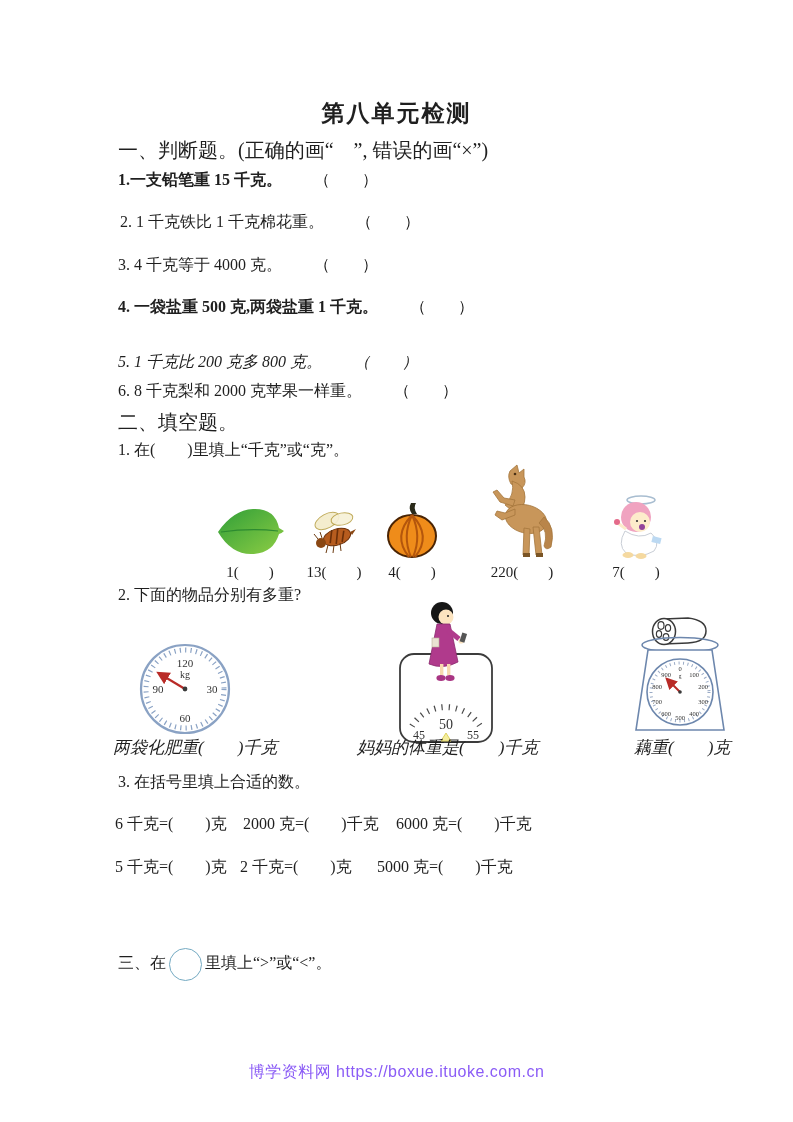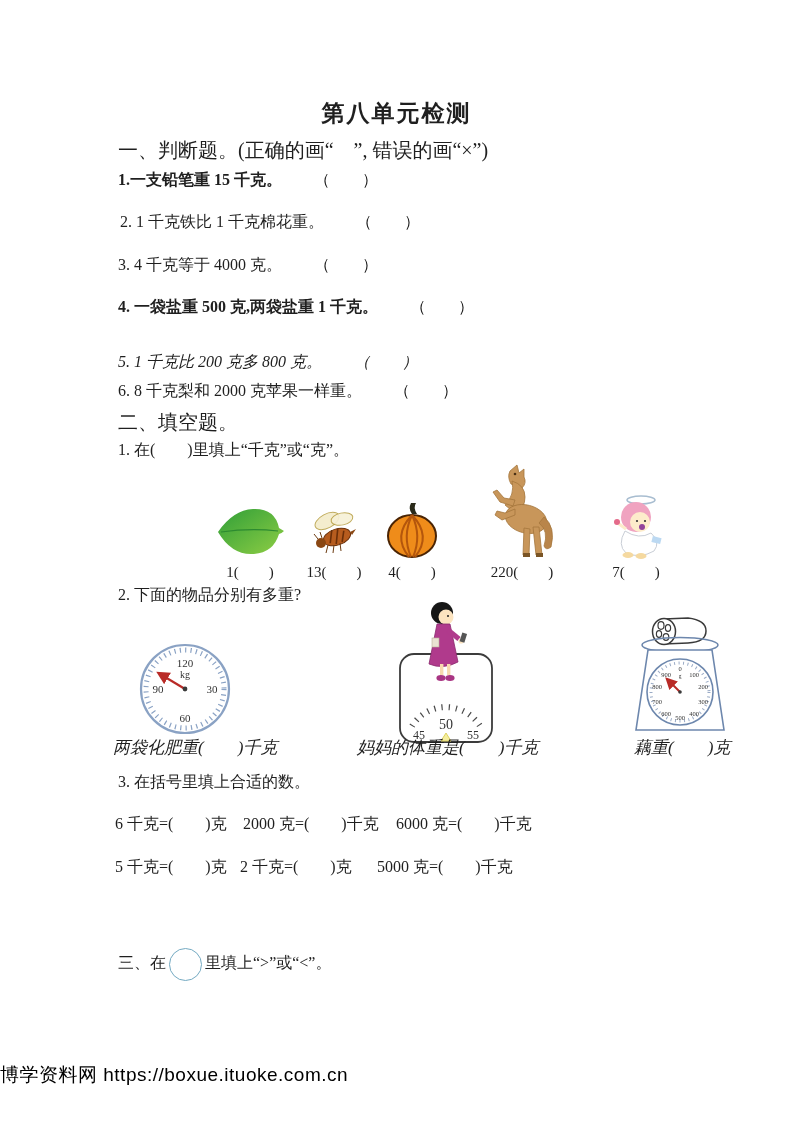--- a/index.html
+++ b/index.html
@@ -18,21 +18,21 @@
   .unit-row-item{display:flex;flex-direction:column;align-items:center;justify-content:flex-end;position:absolute;}
   .unit-label{font-size:15px;margin-top:4px;white-space:nowrap;}
   .caption{font-size:17px;font-style:italic;white-space:nowrap;}
   .conv{font-size:16px;white-space:nowrap;}
   .sec3{display:flex;align-items:flex-end;font-size:16px;}
   .sec3 .circle{
     width:31px;height:31px;border:1.6px solid #74aac2;border-radius:50%;
     margin:0 3px;margin-bottom:-7px;background:#fff;
   }
   .footer{
-    left:0;right:0;top:1062px;text-align:left;font-size:19px;color:#000000;
+    left:0;right:0;top:1062px;text-align:center;font-size:16px;color:#8b5cf6;
     font-family:"Liberation Sans","DejaVu Sans",sans-serif;letter-spacing:0.5px;
   }
   svg text{font-family:"Liberation Serif","DejaVu Serif",serif;fill:#333;}
 </style>
 </head>
 <body>
 
 <div class="page">
 
   <div class="abs title">第八单元检测</div>

